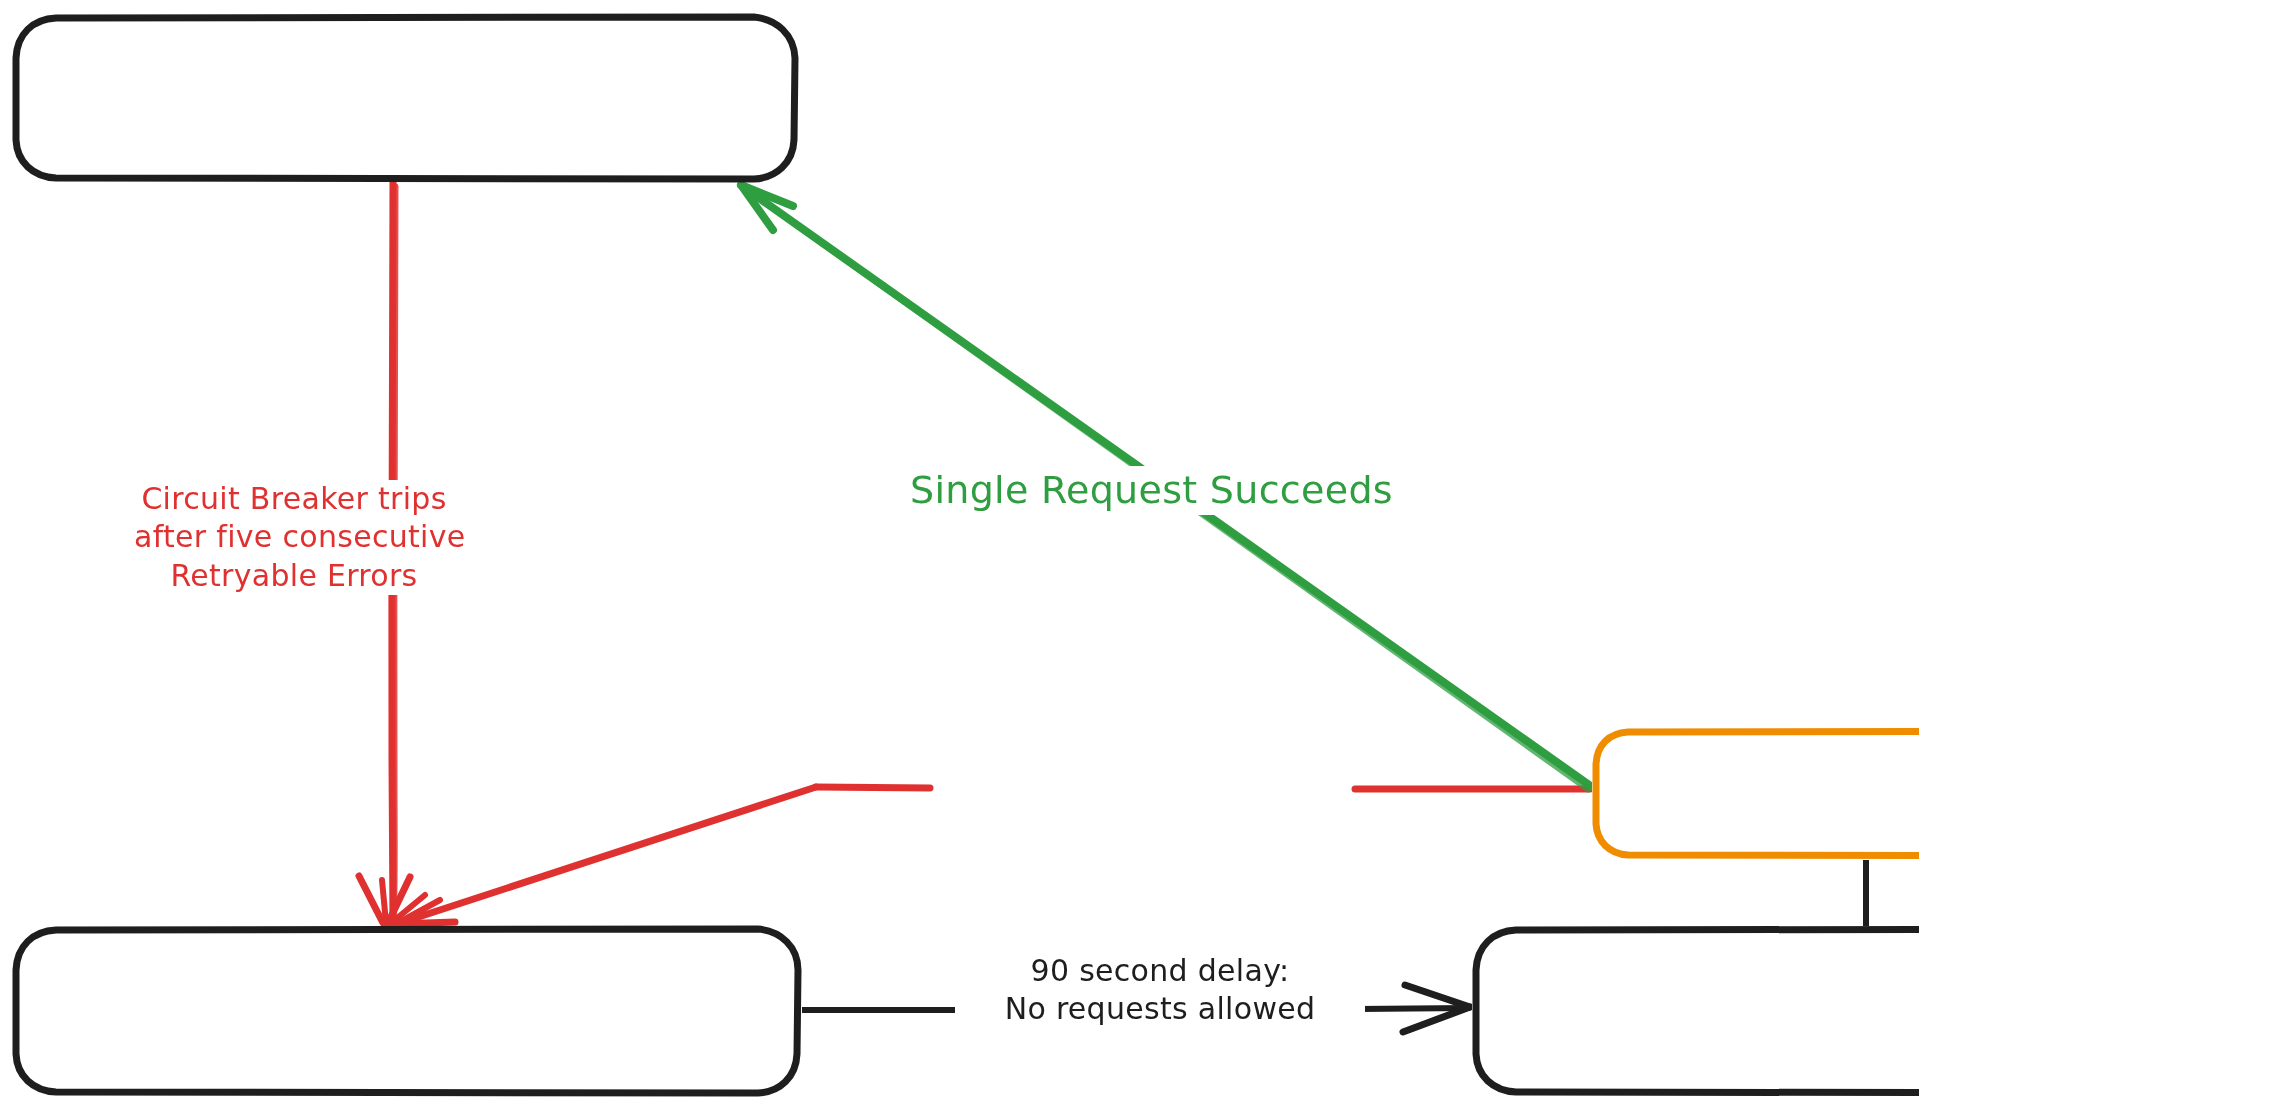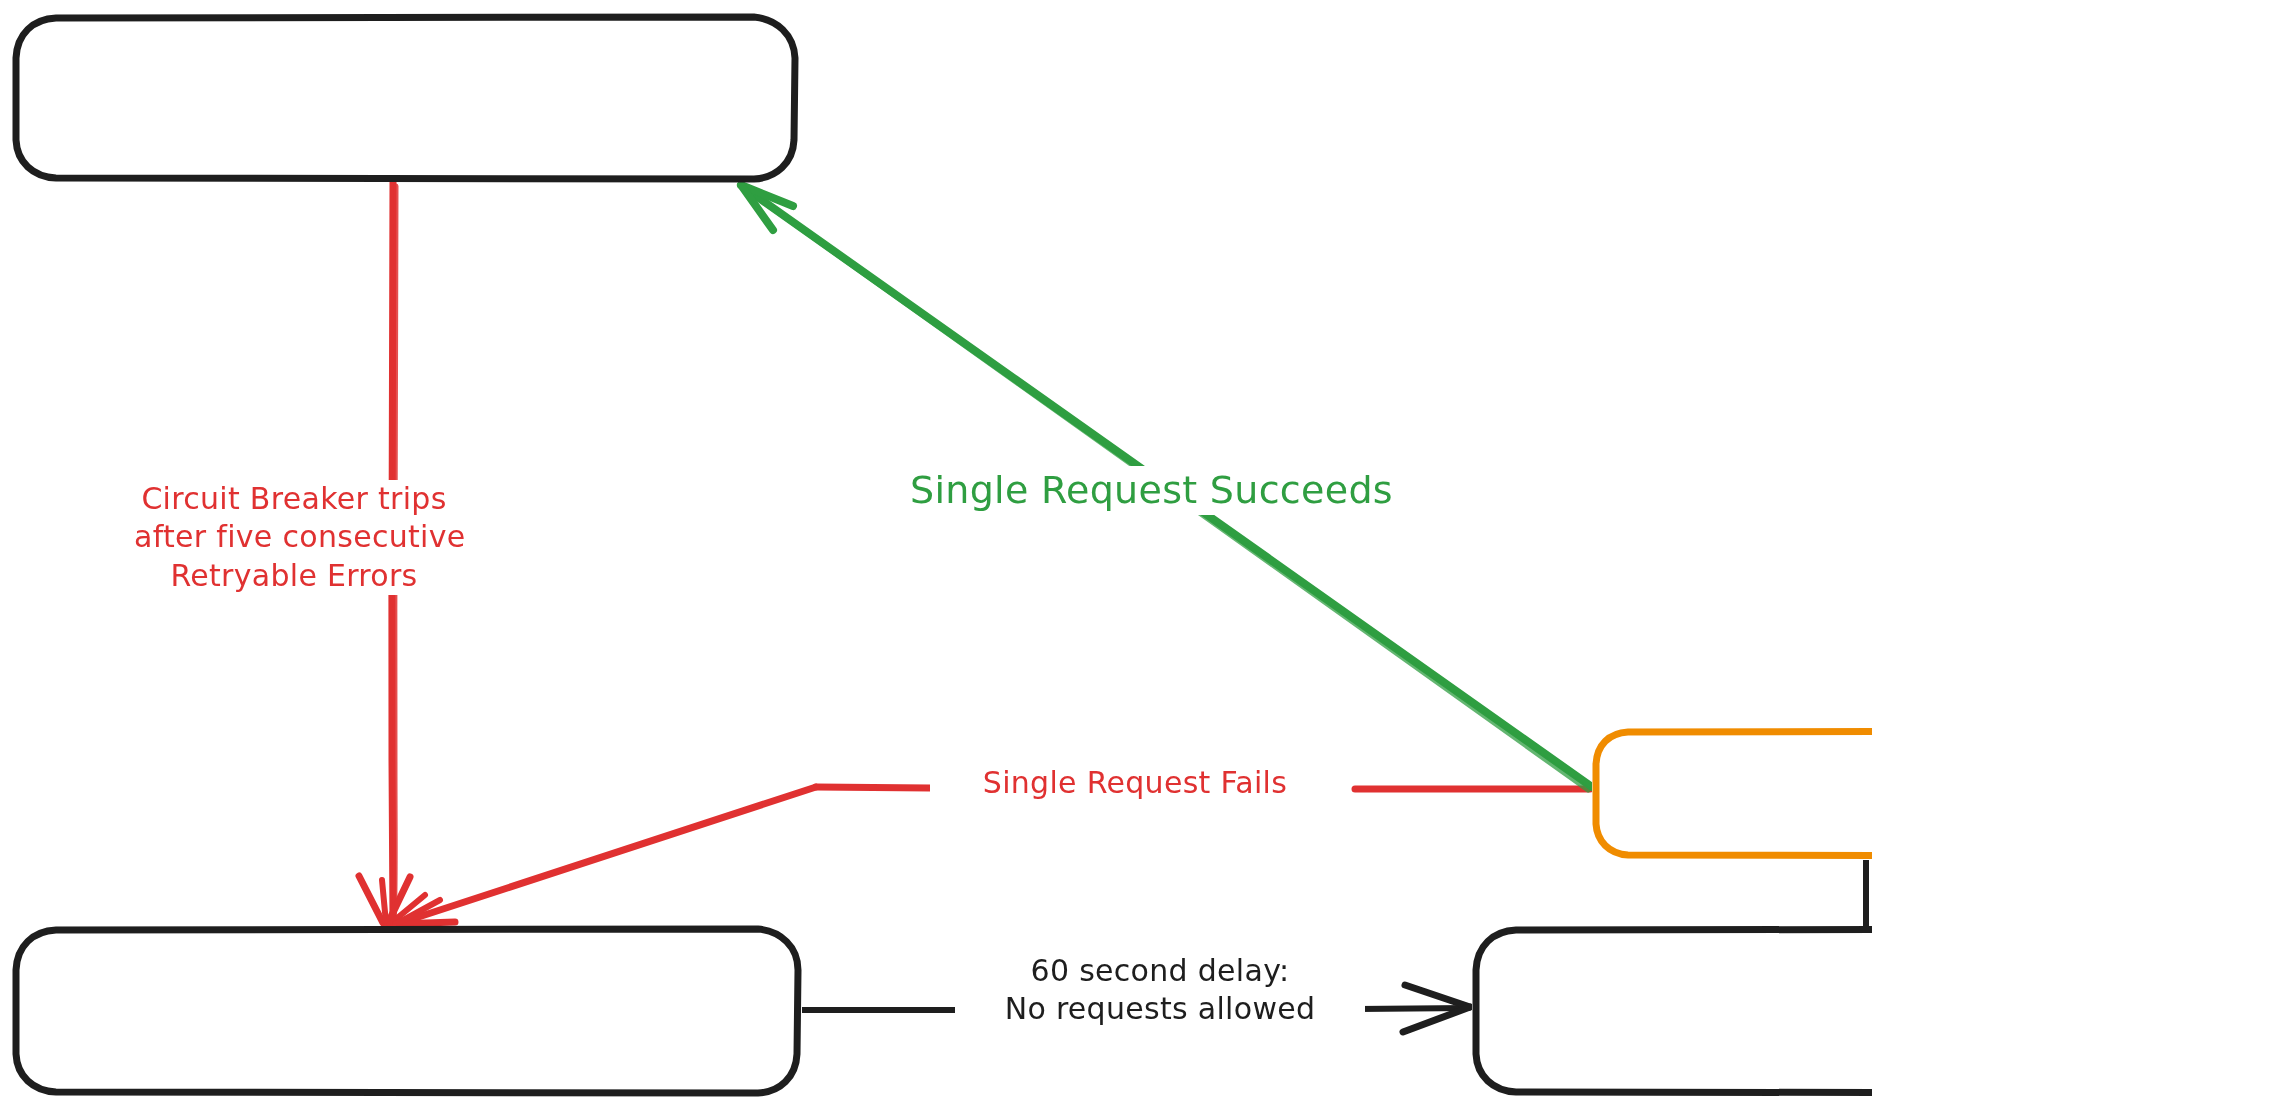--- a/index.html
+++ b/index.html
@@ -10,20 +10,21 @@
   }
   body {
     font-family: "DejaVu Sans", sans-serif;
   }
   #canvas {
     position: relative;
     width: 1872px;
     height: 1107px;
     background: #ffffff;
     overflow: hidden;
+    padding-left: 47px;
   }
   #edges {
     position: absolute;
     left: 0;
     top: 0;
     width: 2272px;
     height: 1107px;
     pointer-events: none;
   }
   .node {
@@ -171,18 +172,17 @@
     </svg>
     <span class="node-label">Allows Single Request</span>
   </div>
 
   <div class="edge-label" id="label-trips">Circuit Breaker trips
 after five consecutive
 Retryable Errors</div>
 
   <div class="edge-label" id="label-succeeds">Single Request Succeeds</div>
 
-  <div class="edge-label" id="label-fails">Single Request Fails</div>
 
-  <div class="edge-label" id="label-delay">60 second delay:
+  <div class="edge-label" id="label-delay">90 second delay:
 No requests allowed</div>
 
 </div>
 
 </body></html>

